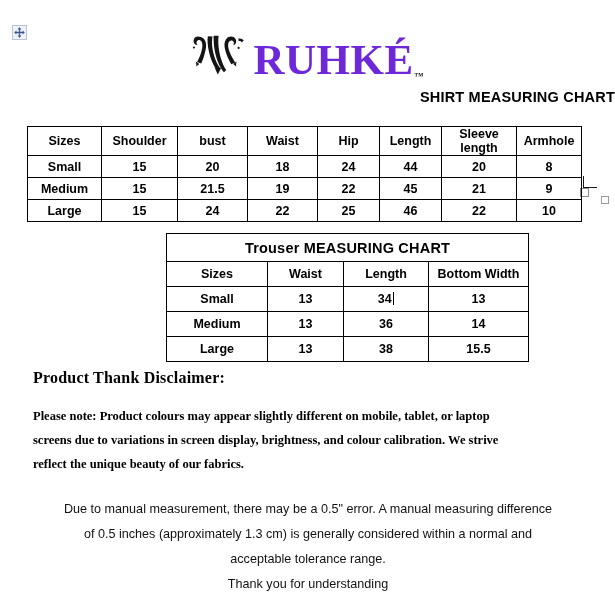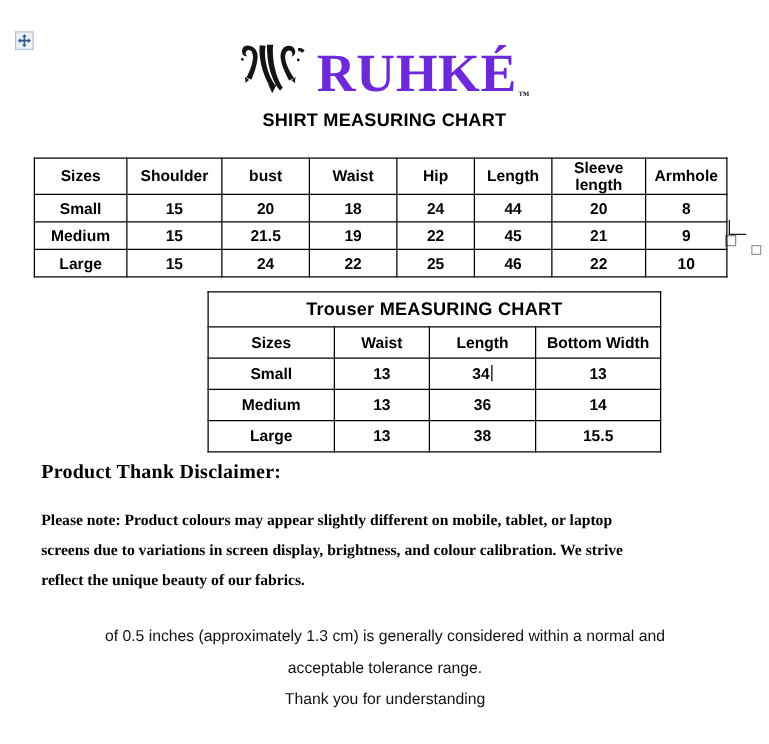--- a/index.html
+++ b/index.html
@@ -103,21 +103,21 @@
     line-height: 1;
     margin-left: 1px;
     color: #141414;
   }
 
   .chart-title {
     position: absolute;
     left: 0;
     top: 89px;
     width: 615px;
-    text-align: center;
+    text-align: right;
     font-size: 14.5px;
     font-weight: bold;
     letter-spacing: 0.2px;
   }
 
   
   table.meas {
     position: absolute;
     border-collapse: collapse;
     font-size: 12.5px;
@@ -339,16 +339,17 @@
 </table>
 
 <div class="disclaimer-head">Product Thank Disclaimer:</div>
 <div class="disclaimer-body">
   <span>Please note: Product colours may appear slightly different on mobile, tablet, or laptop</span>
   <span class="line2">screens due to variations in screen display, brightness, and colour calibration. We strive</span>
 </div>
 <div class="disclaimer-tail">reflect the unique beauty of our fabrics.</div>
 
 <div class="closing">
+  <span>Due to manual measurement, there may be a 0.5" error. A manual measuring difference</span>
   <span>of 0.5 inches (approximately 1.3 cm) is generally considered within a normal and</span>
   <span>acceptable tolerance range.</span>
   <span>Thank you for understanding</span>
 </div>
 
 </body></html>

